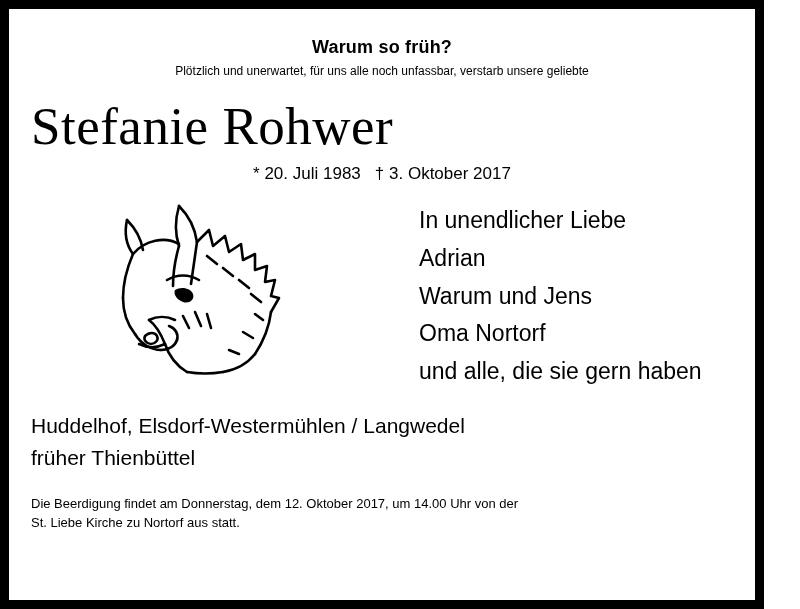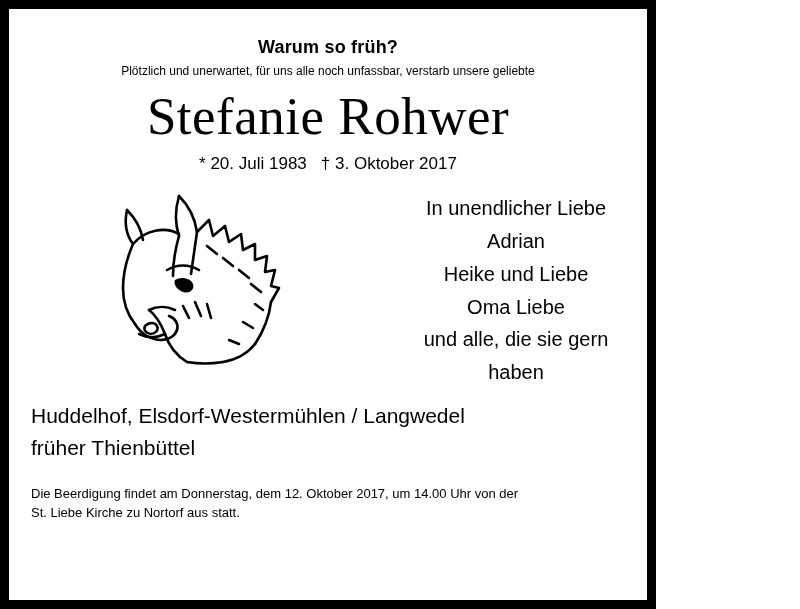--- a/index.html
+++ b/index.html
@@ -10,21 +10,21 @@
   body {
     width: 800px;
     height: 609px;
     font-family: "Liberation Sans", sans-serif;
     color: #000000;
     overflow: hidden;
   }
 
   .obituary {
     position: relative;
-    width: 656px;
+    width: 764px;
     height: 609px;
     box-sizing: border-box;
     background: #0369a1;
     border-top: 9px solid #000000;
     border-bottom: 9px solid #000000;
     border-left: 9px solid #000000;
     border-right: 9px solid #000000;
   }
 
   .inner {
@@ -47,25 +47,24 @@
   }
 
   .subline {
     text-align: center;
     font-size: 12px;
     margin: 0 0 4px 0;
     white-space: nowrap;
   }
 
   .name {
-    text-align: center;
     font-family: "Liberation Serif", serif;
     font-size: 53px;
     line-height: 1.06;
-    margin: 10px 0 10px 0;
+    margin: 20px 0 10px 0;
     letter-spacing: 0.5px;
   }
 
   .dates {
     text-align: center;
     font-size: 17px;
     font-weight: normal;
     margin: 8px 0 6px 0;
   }
   .dates .gap {
@@ -82,25 +81,24 @@
   .horse {
     position: absolute;
     left: 52px;
     top: 2px;
     width: 230px;
     height: 200px;
   }
 
   .family {
     position: absolute;
-    left: 376px;
+    left: 388px;
     top: 10px;
-    font-size: 20px;
+    font-size: 23px;
     line-height: 1.64;
-    text-align: center;
   }
   .family .lead {
     font-weight: normal;
   }
   .family .member {
     font-weight: normal;
   }
 
   .places {
     margin-top: 8px;
@@ -184,22 +182,22 @@
             <path d="M100 122 L106 134"></path>
             <path d="M112 118 L118 132"></path>
             <path d="M124 120 L128 134"></path>
           </g>
         </svg>
       </div>
 
       <div class="family">
         <div class="lead">In unendlicher Liebe</div>
         <div class="member">Adrian</div>
-        <div class="member">Heike und Liebe</div>
-        <div class="member">Oma Liebe</div>
+        <div class="member">Warum und Jens</div>
+        <div class="member">Oma Nortorf</div>
         <div class="member">und alle, die sie gern haben</div>
       </div>
 
     </div>
 
     <div class="places">
       <div>Huddelhof, Elsdorf-Westermühlen / Langwedel</div>
       <div>früher Thienbüttel</div>
     </div>
 

